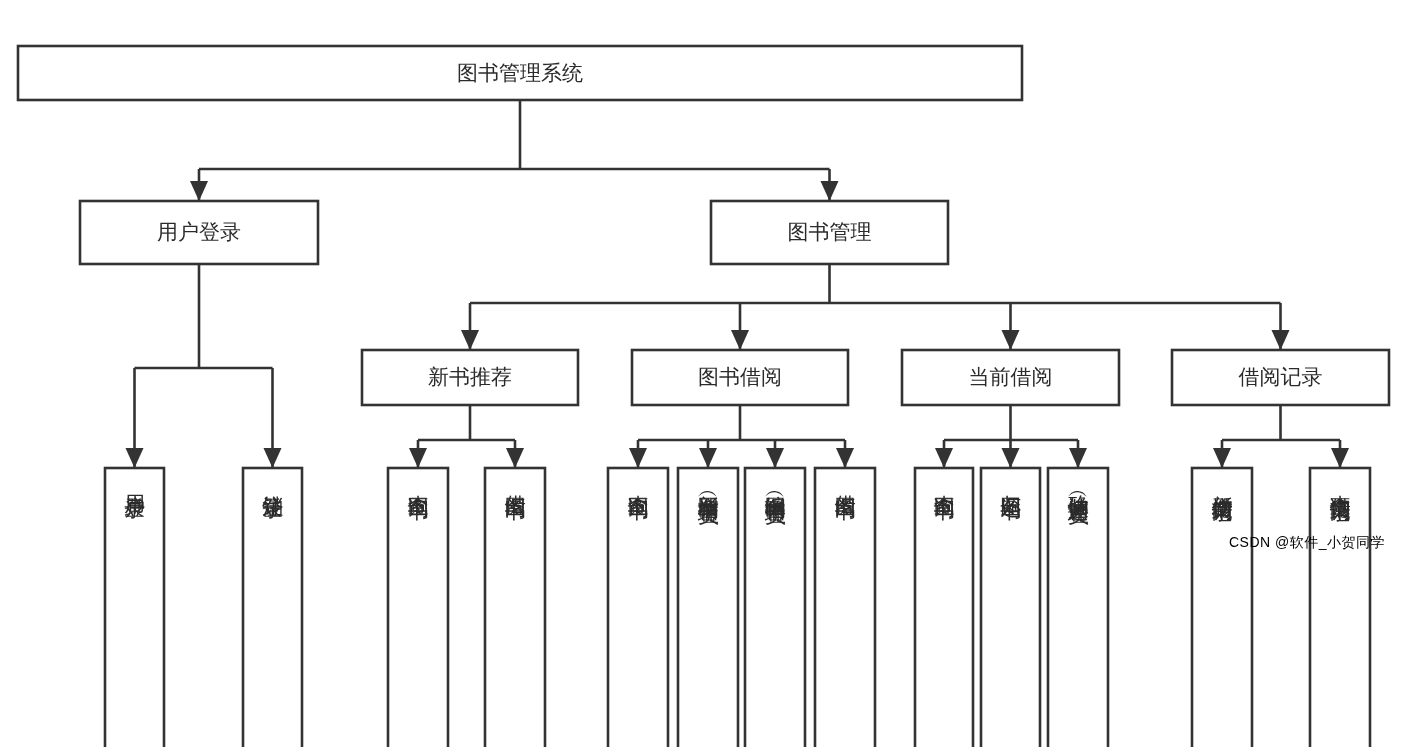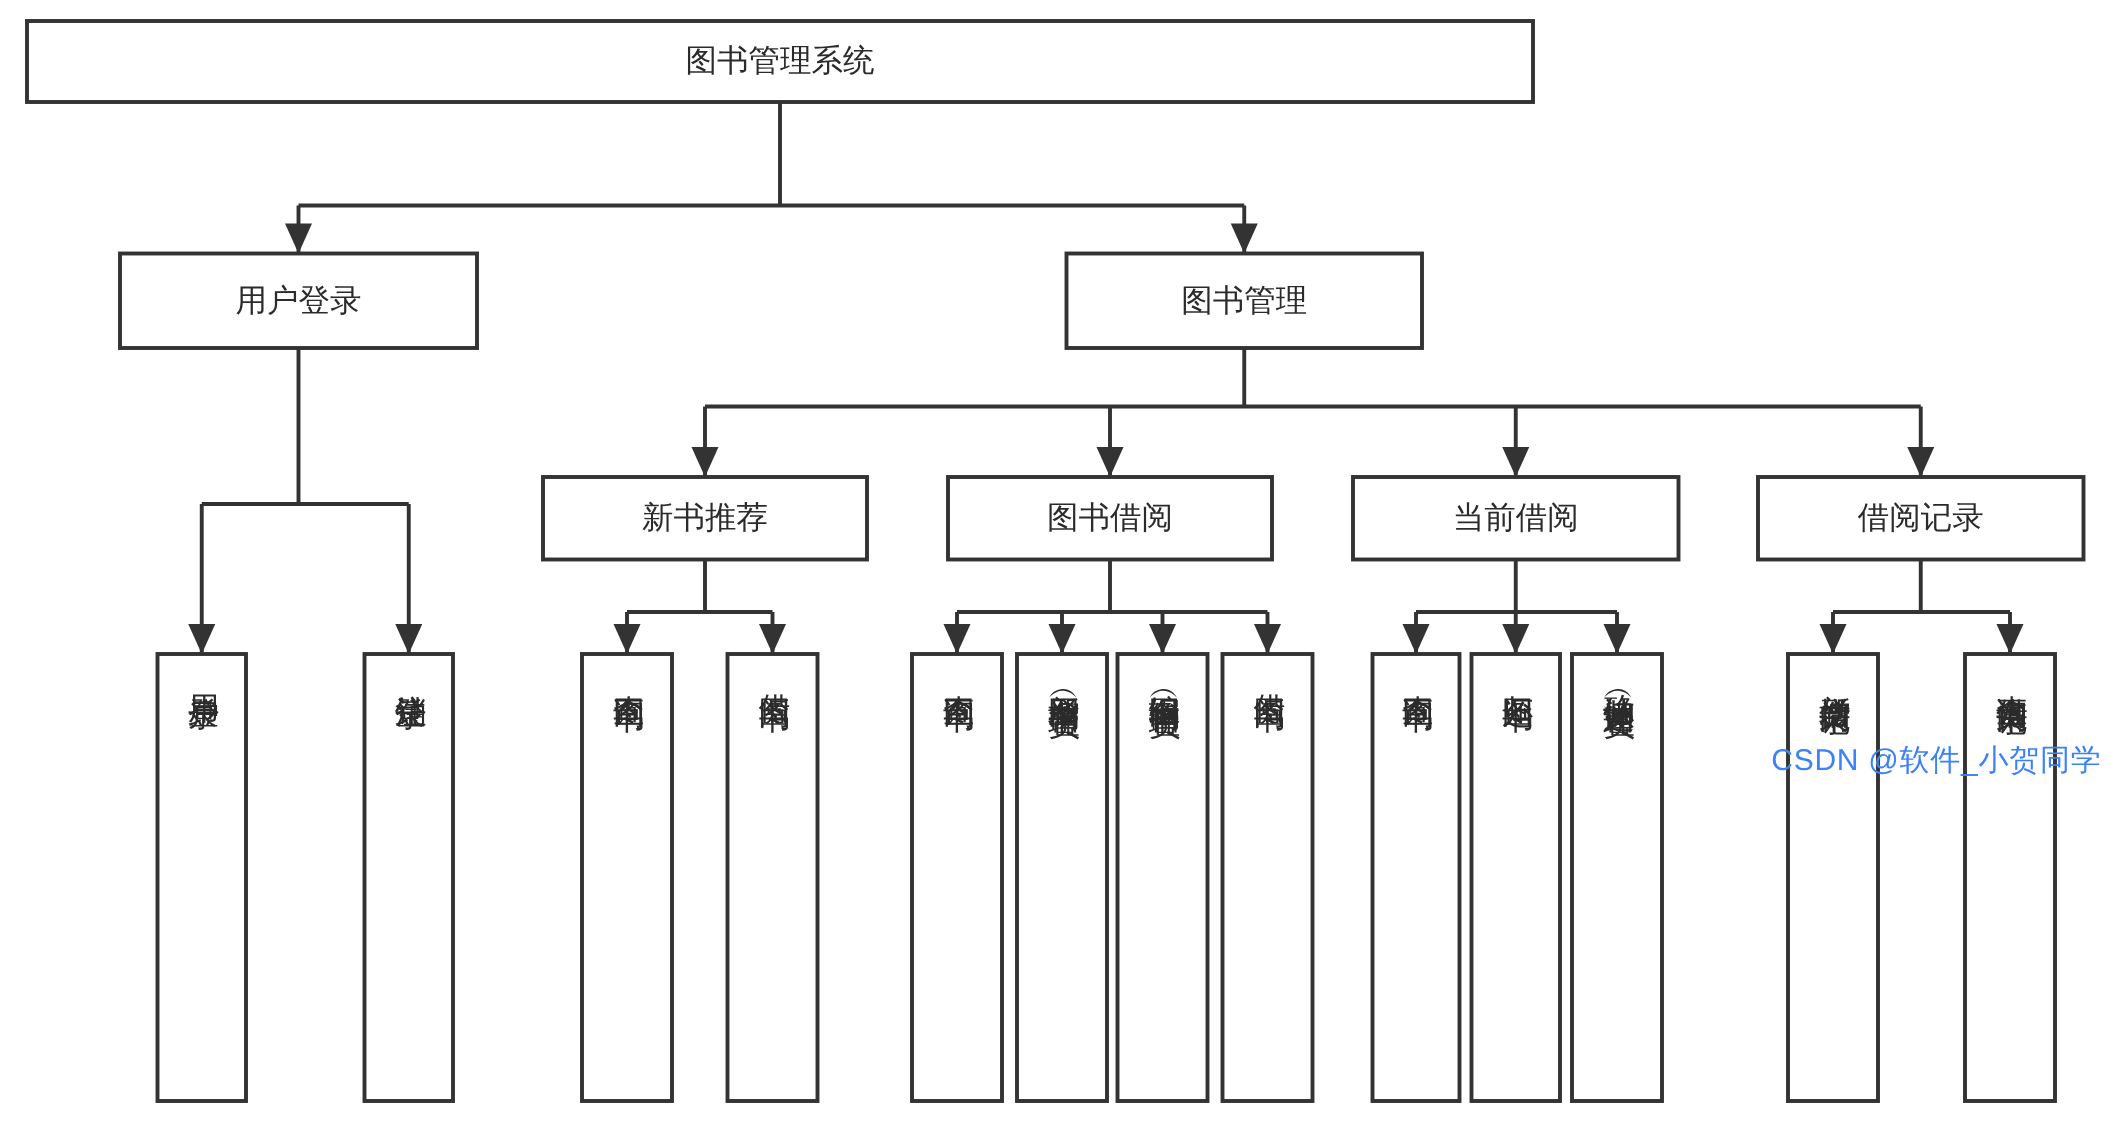--- a/index.html
+++ b/index.html
@@ -11,20 +11,21 @@
     width: 1405px;
     height: 747px;
     font-family: "Liberation Sans", "DejaVu Sans", sans-serif;
     overflow: hidden;
   }
   #diagram-root {
     position: relative;
     width: 1405px;
     height: 524px;
     background: #ffffff;
+    margin-top: 32px;
   }
   svg.flow {
     position: absolute;
     top: 0;
     left: 0;
     width: 1405px;
     height: 747px;
   }
   .node-box {
     fill: #ffffff;
@@ -64,25 +65,25 @@
     font-size: 21px;
     line-height: 1.08;
     color: #2b2b2b;
     writing-mode: vertical-rl;
     text-orientation: upright;
     letter-spacing: 1.5px;
     white-space: nowrap;
   }
   .watermark {
     position: absolute;
-    right: 4px;
+    right: 20px;
     bottom: 4px;
     font-family: "Liberation Sans", "DejaVu Sans", sans-serif;
-    font-size: 20px;
-    color: #3b82f6;
+    font-size: 14px;
+    color: #000000;
     letter-spacing: 0.5px;
     user-select: none;
   }
 </style>
 </head>
 <body>
 
 <div id="diagram-root">
 
   <svg class="flow" viewBox="0 0 1405 747">

